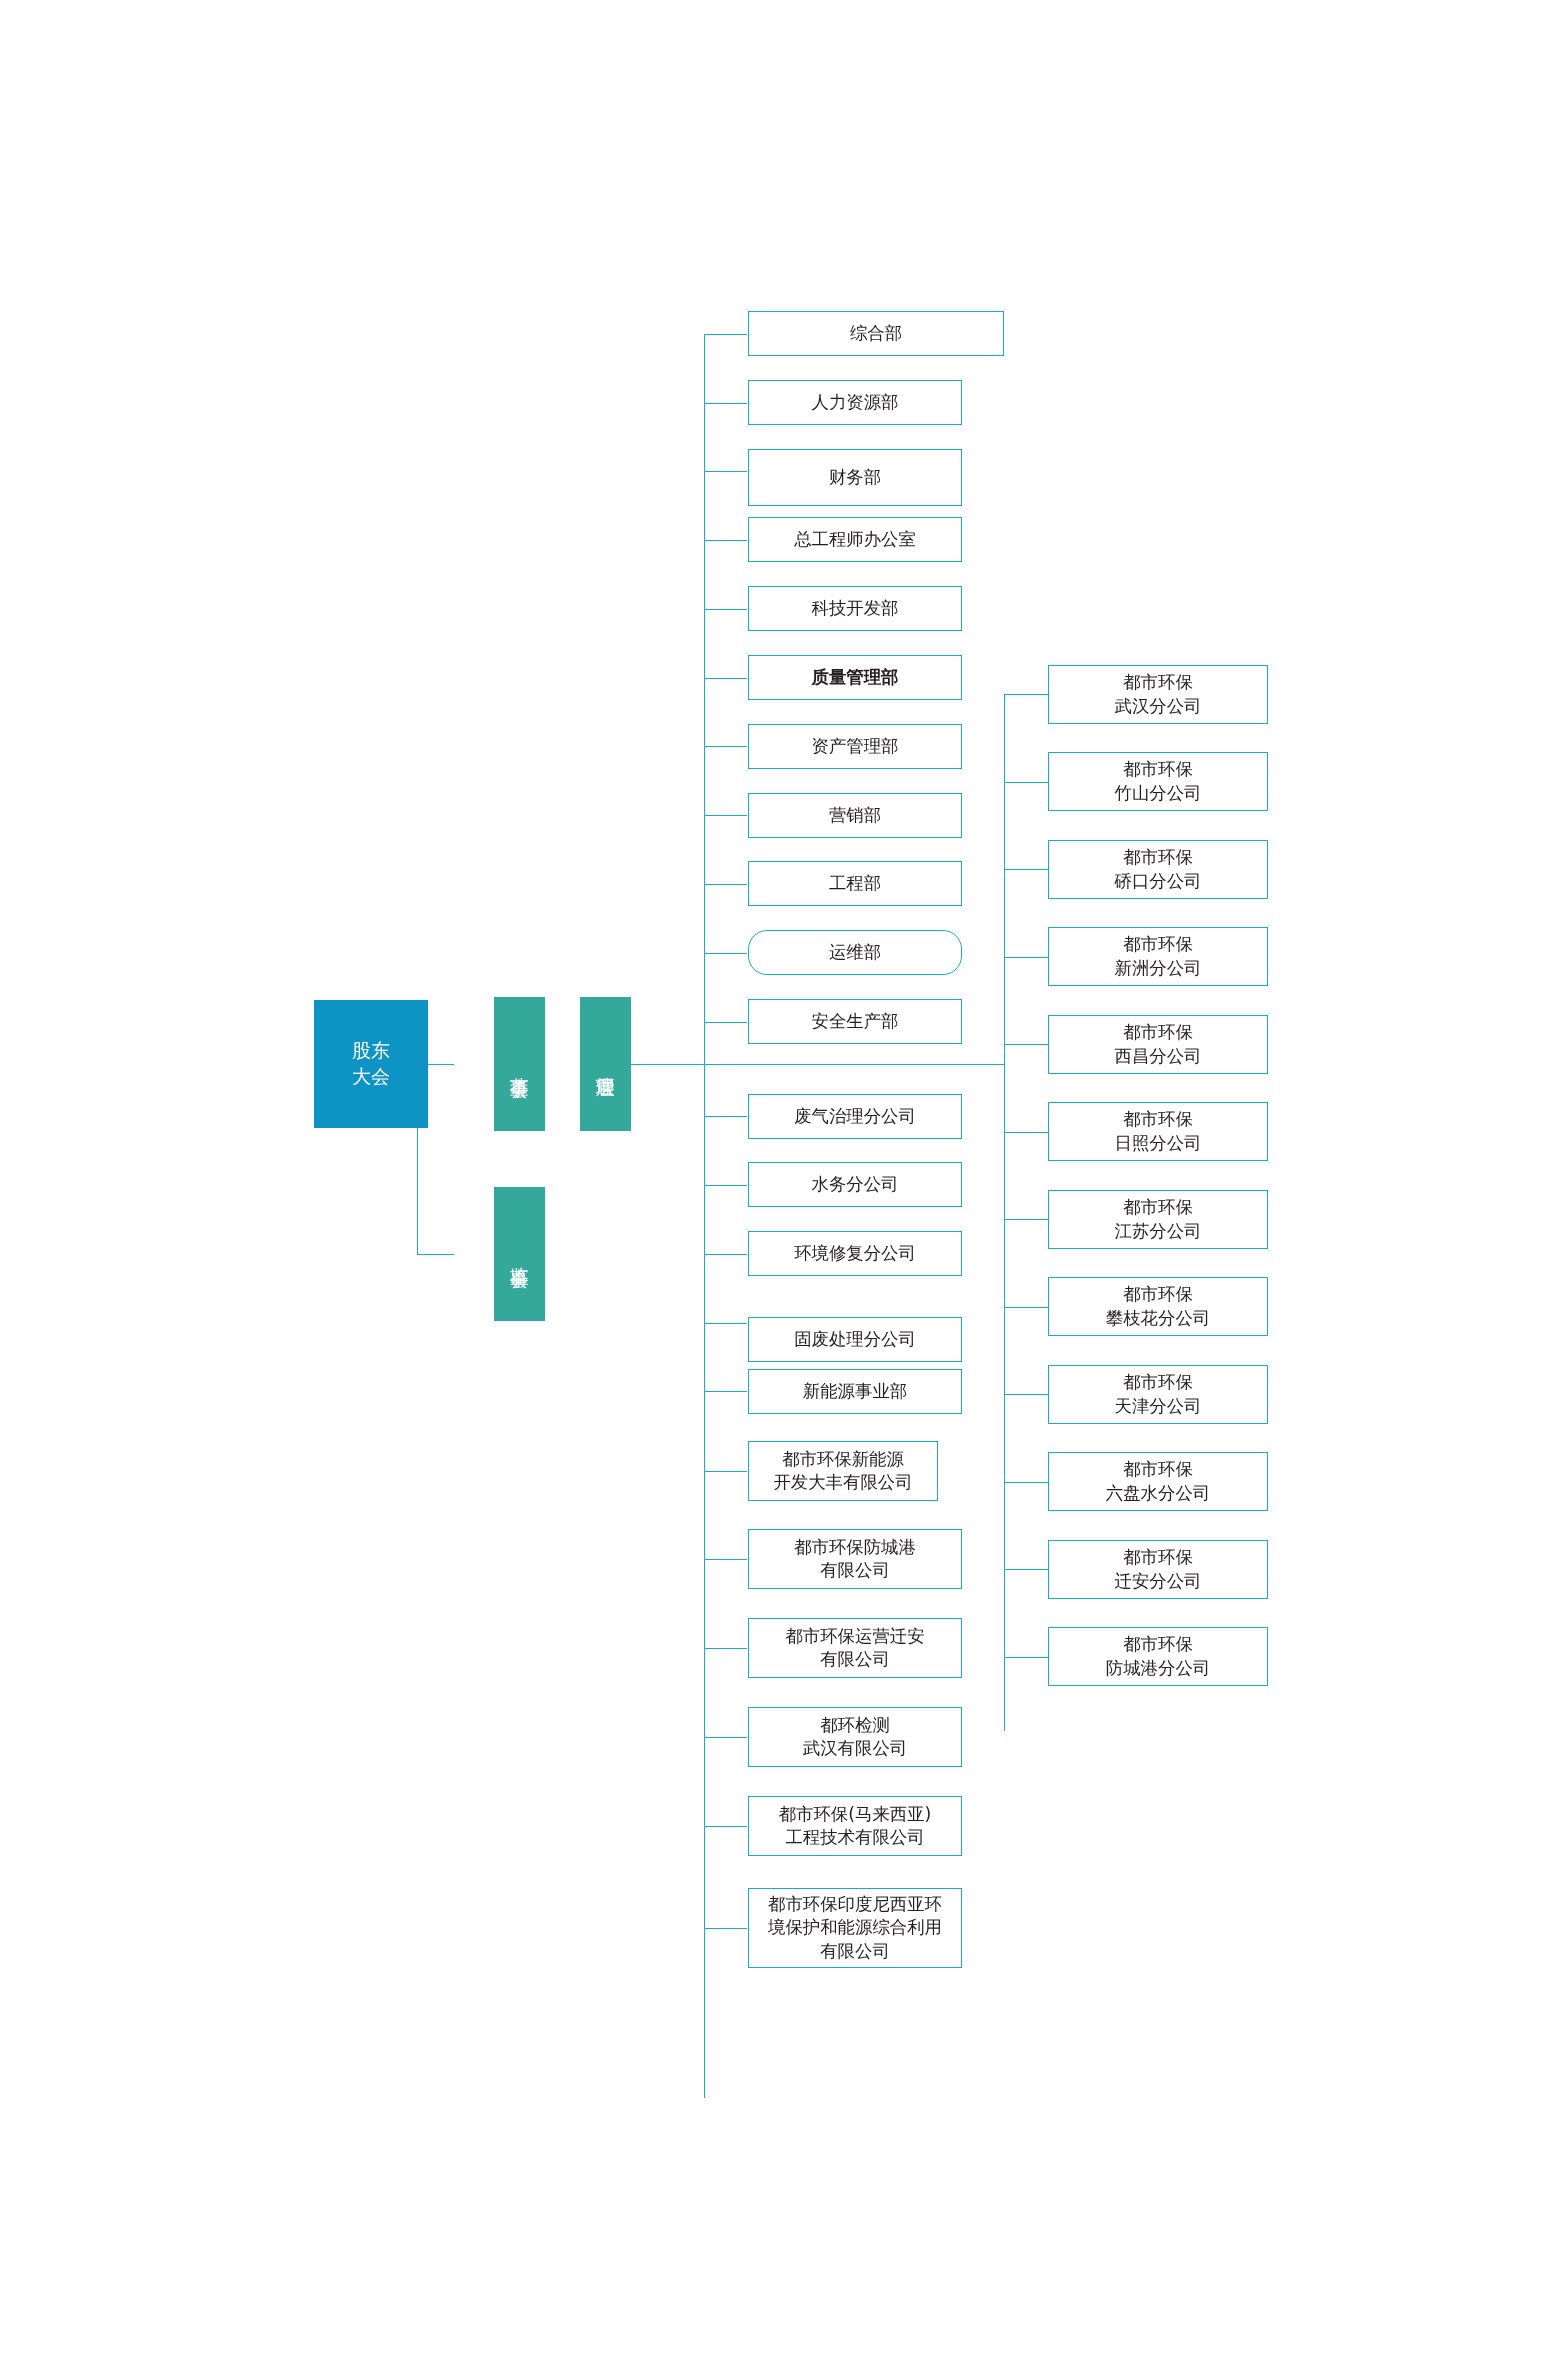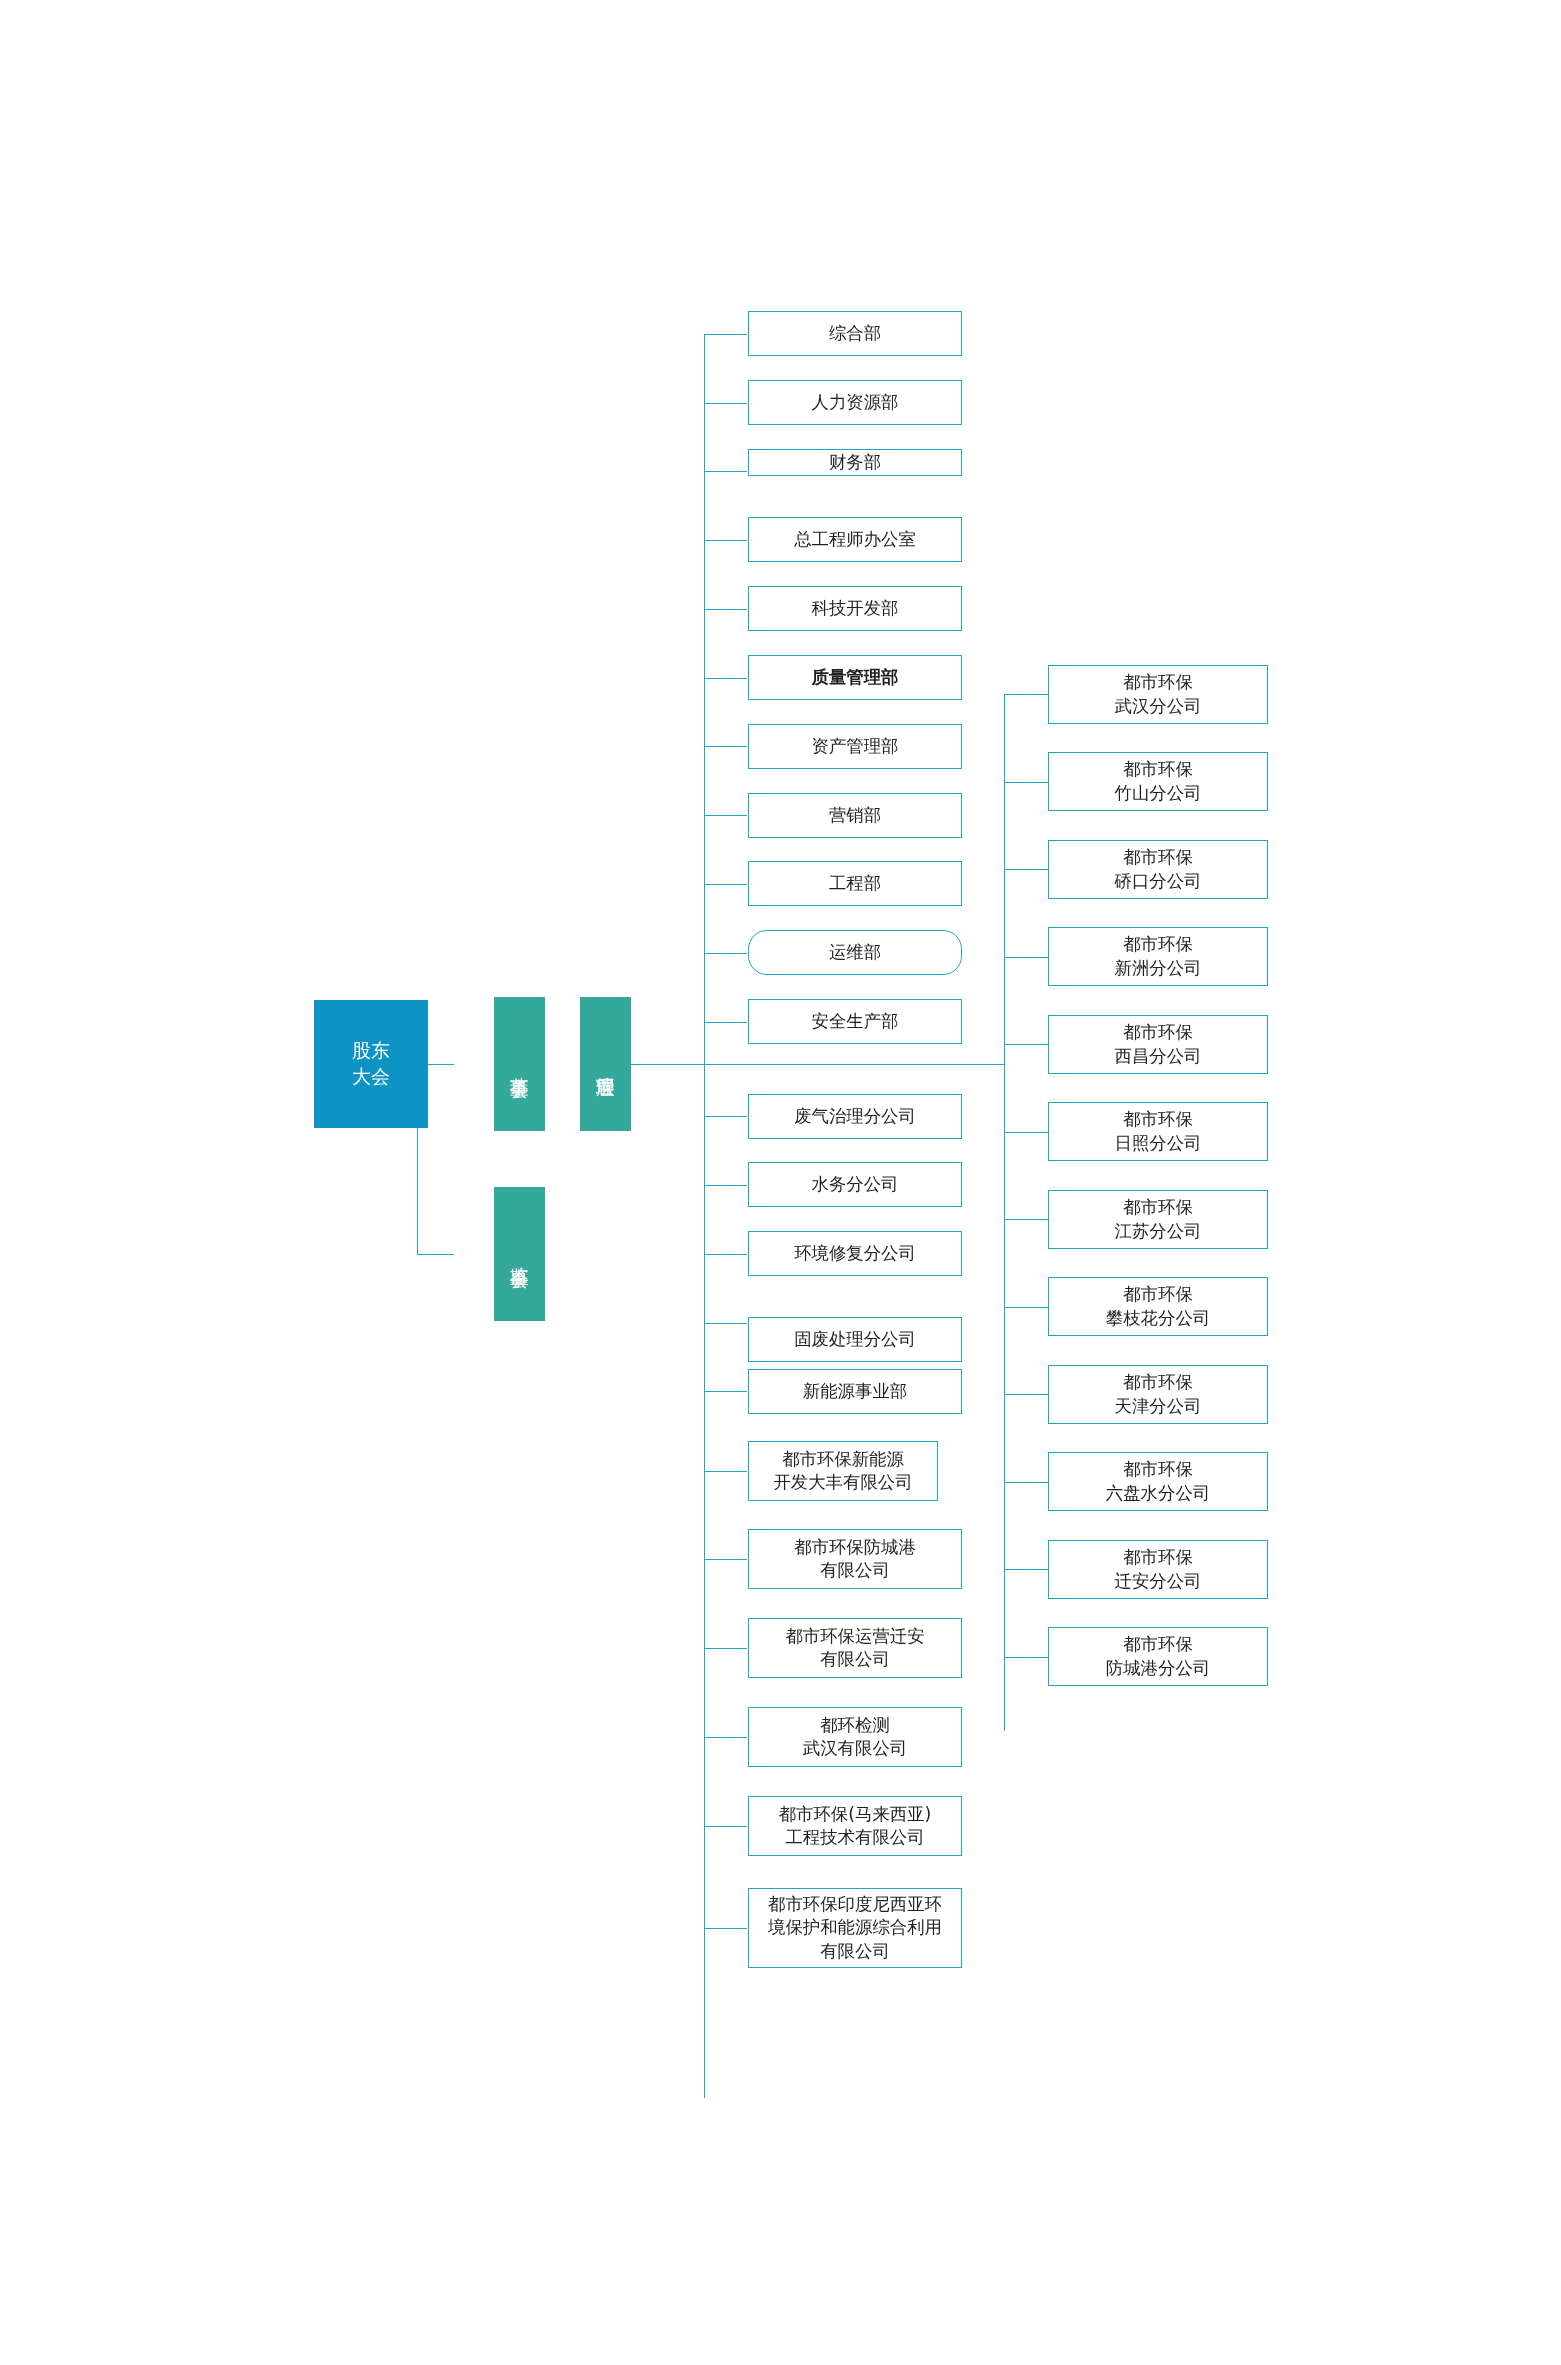--- a/index.html
+++ b/index.html
@@ -43,29 +43,29 @@
   </div>
 
   <div class="node solid vert" style="left:454px;top:1187px;width:51px;height:134px;background:#33a89b;">
     <span class="lbl">监事会</span>
   </div>
 
   <div class="node solid vert" style="left:540px;top:997px;width:51px;height:134px;background:#33a89b;">
     <span class="lbl">管理层</span>
   </div>
 
-<div class="node box" style="left: 748px; top: 311px; width: 214px; height: 45px;">
+<div class="node box" style="left: 748px; top: 311px; width: 256px; height: 45px;">
       <span class="lbl">综合部</span>
     </div>
     <div class="line h" style="left: 704px; top: 334px; width: 43px; height: 1px;"></div>
     <div class="node box" style="left: 748px; top: 380px; width: 214px; height: 45px;">
       <span class="lbl">人力资源部</span>
     </div>
     <div class="line h" style="left: 704px; top: 403px; width: 43px; height: 1px;"></div>
-    <div class="node box" style="left: 748px; top: 449px; width: 214px; height: 27px;">
+    <div class="node box" style="left: 748px; top: 449px; width: 214px; height: 57px;">
       <span class="lbl">财务部</span>
     </div>
     <div class="line h" style="left: 704px; top: 471px; width: 43px; height: 1px;"></div>
     <div class="node box" style="left: 748px; top: 517px; width: 214px; height: 45px;">
       <span class="lbl">总工程师办公室</span>
     </div>
     <div class="line h" style="left: 704px; top: 540px; width: 43px; height: 1px;"></div>
     <div class="node box" style="left: 748px; top: 586px; width: 214px; height: 45px;">
       <span class="lbl">科技开发部</span>
     </div>

